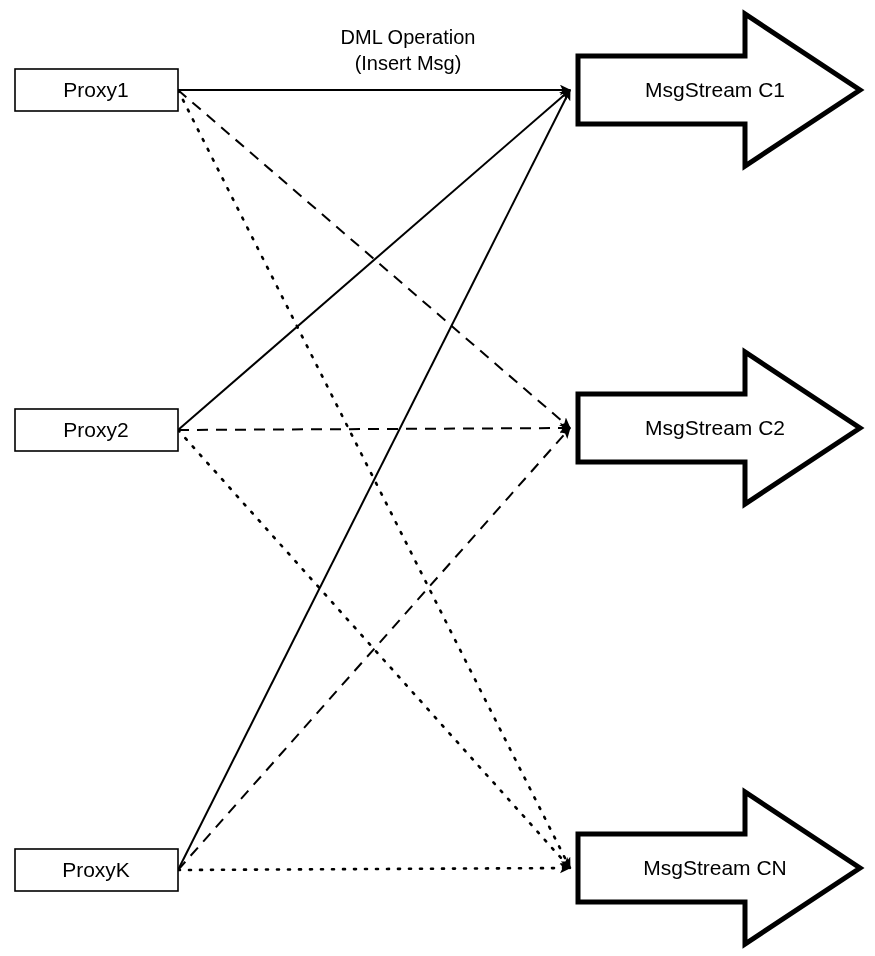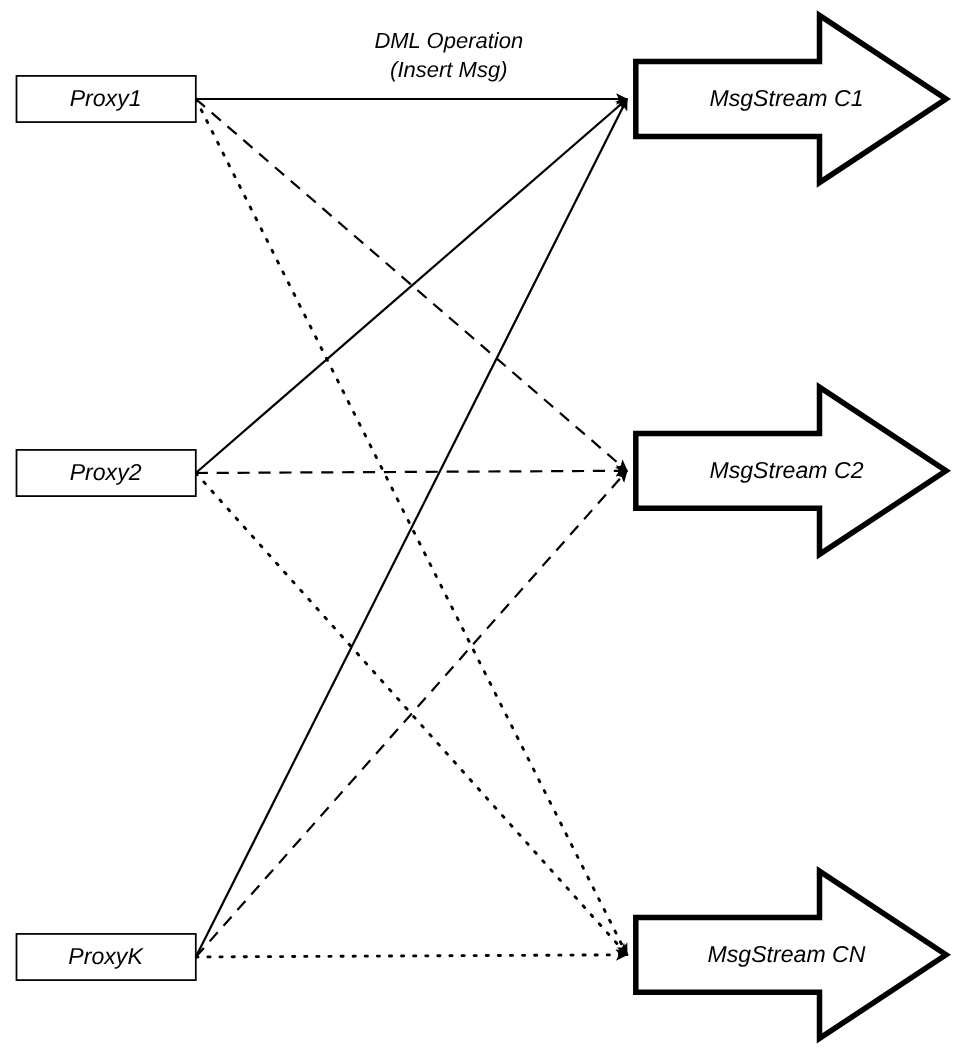--- a/index.html
+++ b/index.html
@@ -12,21 +12,20 @@
     font-family: "Liberation Sans", sans-serif;
     width: 875px;
     height: 956px;
     overflow: hidden;
   }
   #diagram-root {
     position: relative;
     width: 875px;
     height: 956px;
     background: #ffffff;
-    font-style: italic;
   }
   #diagram-svg {
     position: absolute;
     top: 0;
     left: 0;
     width: 875px;
     height: 956px;
     display: block;
   }
   .node-label {

